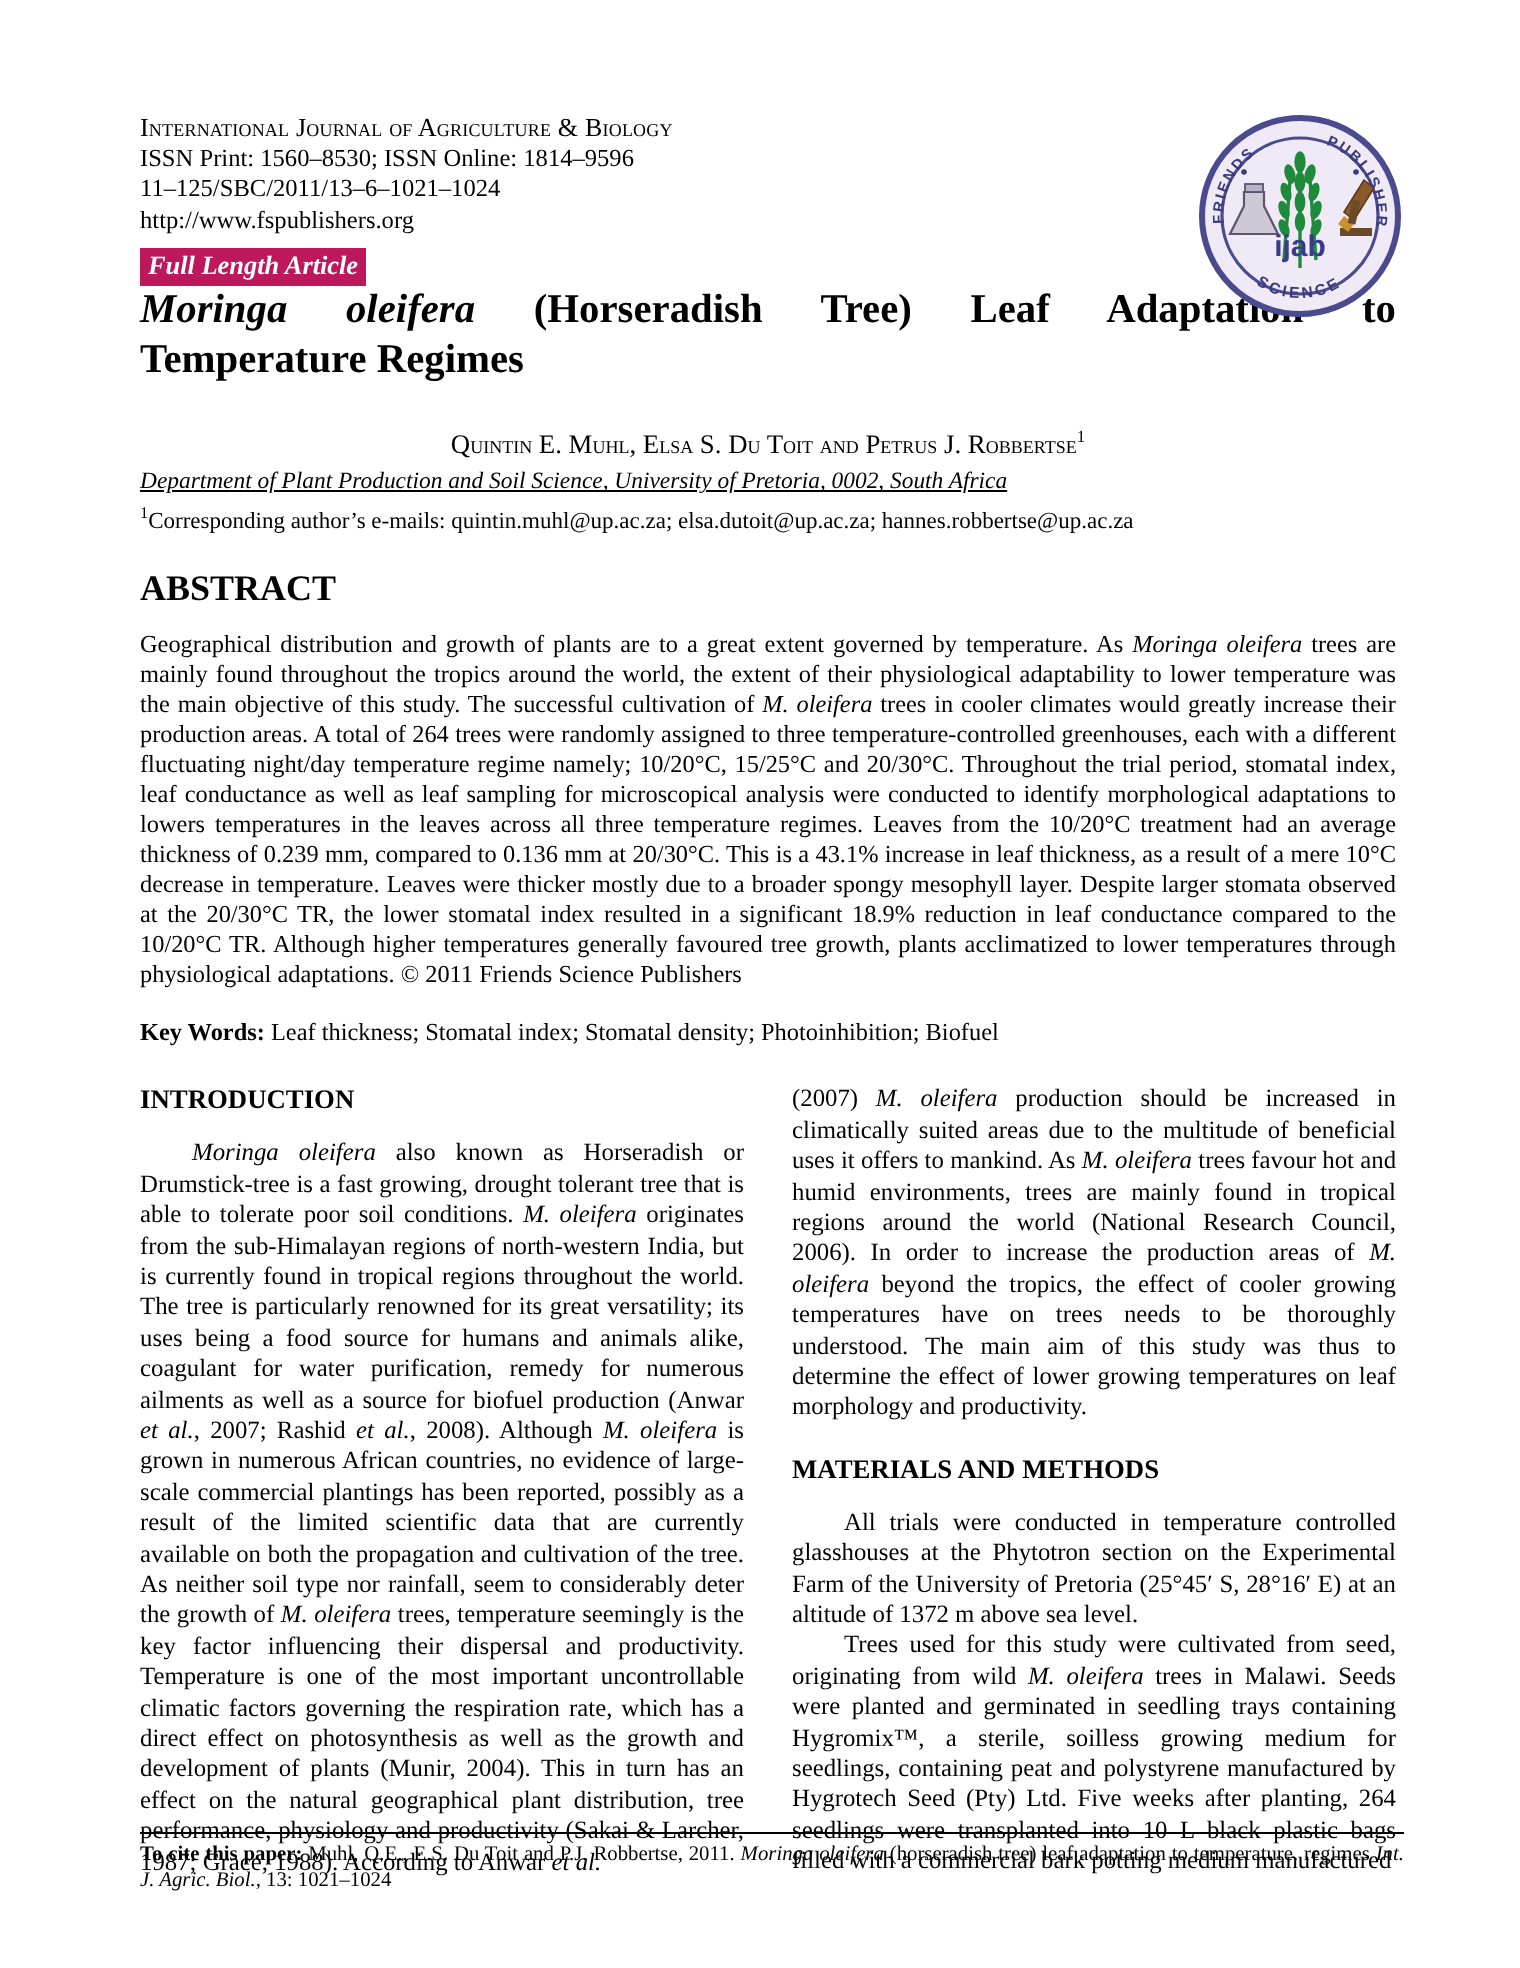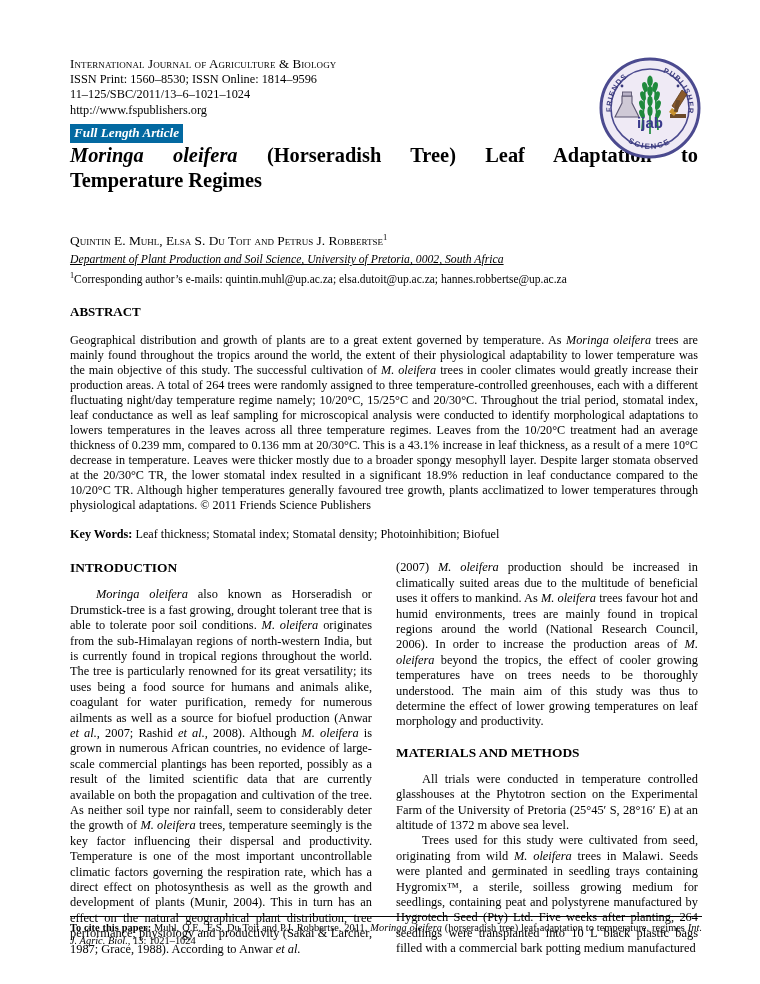--- a/index.html
+++ b/index.html
@@ -39,21 +39,21 @@
     white-space: nowrap;
     font-family: Liberation Serif, serif;
   }
   .masthead-line {
     font-size: 12.3px;
     line-height: 15.5px;
     white-space: nowrap;
   }
   .article-type {
     display: inline-block;
-    background: #0369a1;
+    background: #be185d;
     color: #ffffff;
     font-weight: bold;
     font-style: italic;
     font-size: 13.2px;
     line-height: 16px;
     padding: 1px 4px 2px 4px;
     margin-top: 6px;
   }
 
   
@@ -78,44 +78,45 @@
   .title .ital { font-style: italic; }
   .title-line1 {
     display: block;
     text-align: justify;
     text-align-last: justify;
     width: 100%;
   }
 
   
   .authors {
-    margin-top: 36px;
+    margin-top: 17px;
     font-variant: small-caps;
     font-size: 13.4px;
     line-height: 16px;
+    text-align: center;
   }
   .authors sup { font-variant: normal; font-size: 8.5px; vertical-align: super; }
   .affiliation {
     font-style: italic;
     font-size: 11.7px;
     line-height: 14.5px;
     margin-top: 4px;
     text-decoration: underline;
   }
   .corresponding {
     font-size: 11.5px;
     line-height: 14.5px;
     margin-top: 1px;
   }
   .corresponding sup { font-size: 8.2px; vertical-align: super; }
 
   
   .section-head {
     font-weight: bold;
-    font-size: 13px;
+    font-size: 18px;
     line-height: 16px;
     margin-top: 18px;
   }
   .abstract-body {
     margin-top: 13px;
     font-size: 12.2px;
     line-height: 15.0px;
     text-align: justify;
   }
   .abstract-body i { font-style: italic; }

